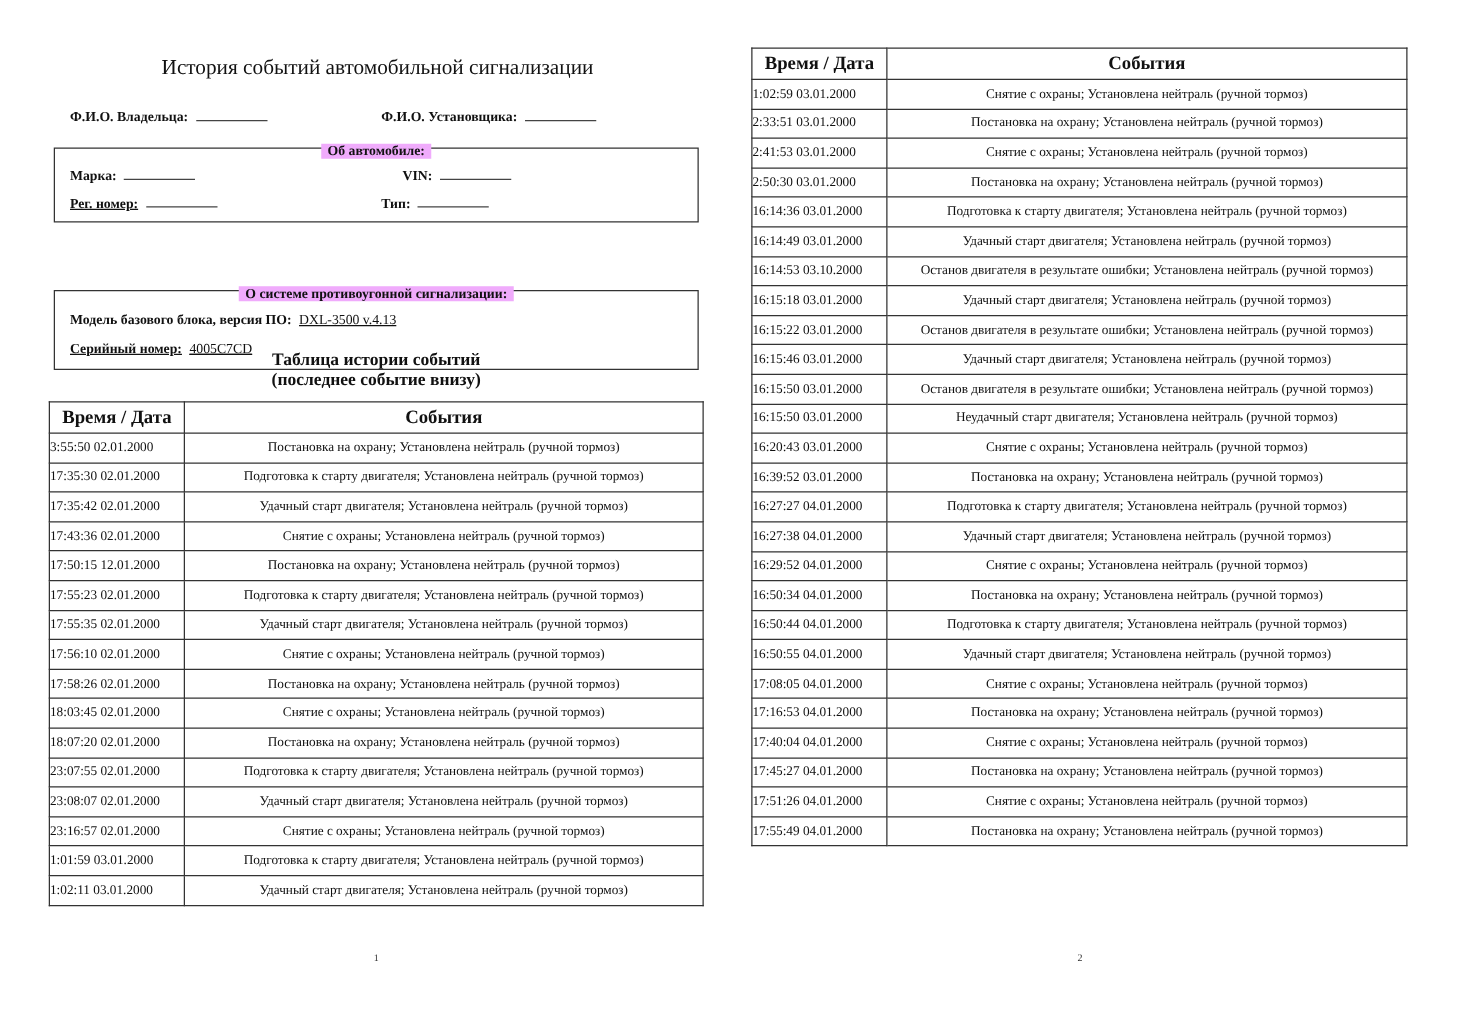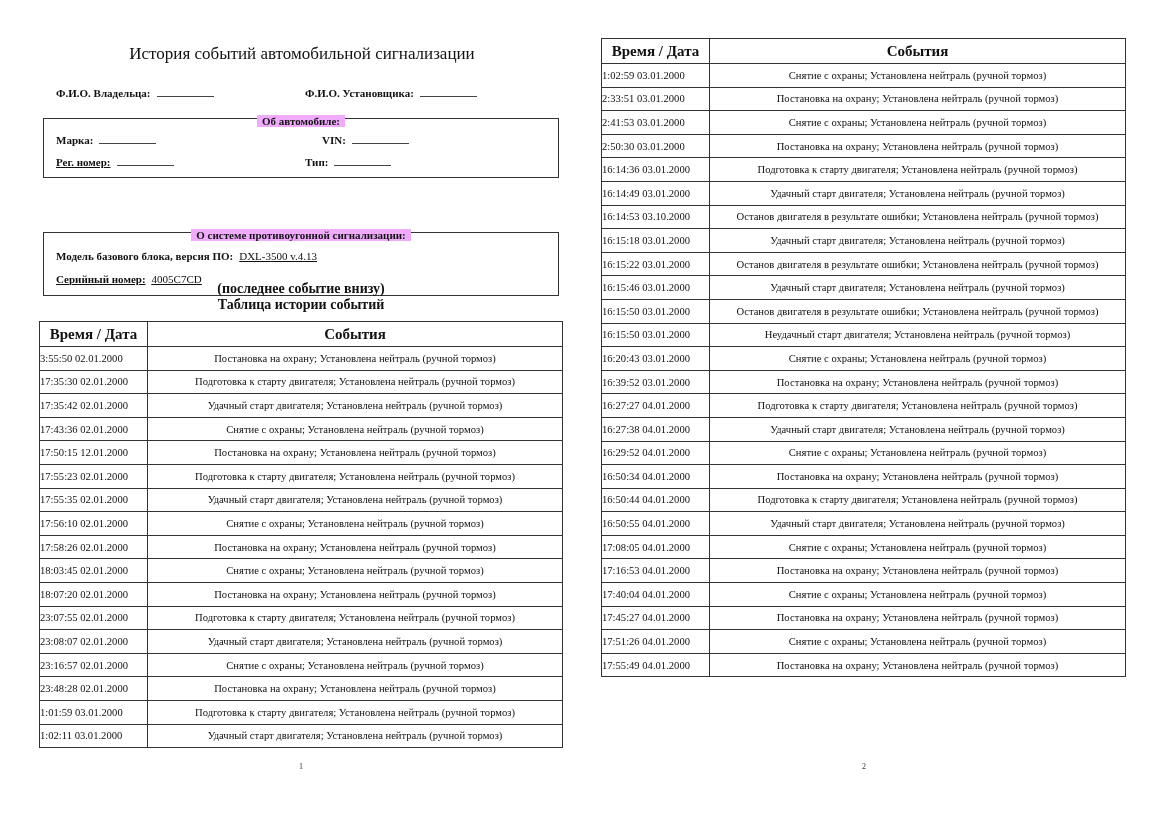--- a/index.html
+++ b/index.html
@@ -64,22 +64,22 @@
     <div class="legend"><span>О системе противоугонной сигнализации:</span></div>
     <div class="row-line" style="left:12px; top:17px;">
       <span class="field-label">Модель базового блока, версия ПО:</span><span class="val-link">DXL-3500 v.4.13</span>
     </div>
     <div class="row-line" style="left:12px; top:40px;text-decoration:underline;">
       <span class="field-label">Серийный номер:</span><span class="val-link">4005C7CD</span>
     </div>
   </div>
 
   <div class="table-title" style="top:281px;">
+    <div>Таблица истории событий</div>
     <div>(последнее событие внизу)</div>
-    <div>Таблица истории событий</div>
   </div>
 
   <table class="events" id="table1">
     <colgroup>
         <col class="col-dt">
         <col>
       </colgroup>
     <thead>
       <tr>
         <th>Время / Дата</th>
@@ -135,24 +135,20 @@
           <td class="dt">23:07:55 02.01.2000</td>
           <td>Подготовка к старту двигателя; Установлена нейтраль (ручной тормоз)</td>
         </tr>
         <tr>
           <td class="dt">23:08:07 02.01.2000</td>
           <td>Удачный старт двигателя; Установлена нейтраль (ручной тормоз)</td>
         </tr>
         <tr>
           <td class="dt">23:16:57 02.01.2000</td>
           <td>Снятие с охраны; Установлена нейтраль (ручной тормоз)</td>
-        </tr>
-        <tr>
-          <td class="dt">23:48:28 02.01.2000</td>
-          <td>Постановка на охрану; Установлена нейтраль (ручной тормоз)</td>
         </tr>
         <tr>
           <td class="dt">1:01:59 03.01.2000</td>
           <td>Подготовка к старту двигателя; Установлена нейтраль (ручной тормоз)</td>
         </tr>
         <tr>
           <td class="dt">1:02:11 03.01.2000</td>
           <td>Удачный старт двигателя; Установлена нейтраль (ручной тормоз)</td>
         </tr>
       </tbody>

